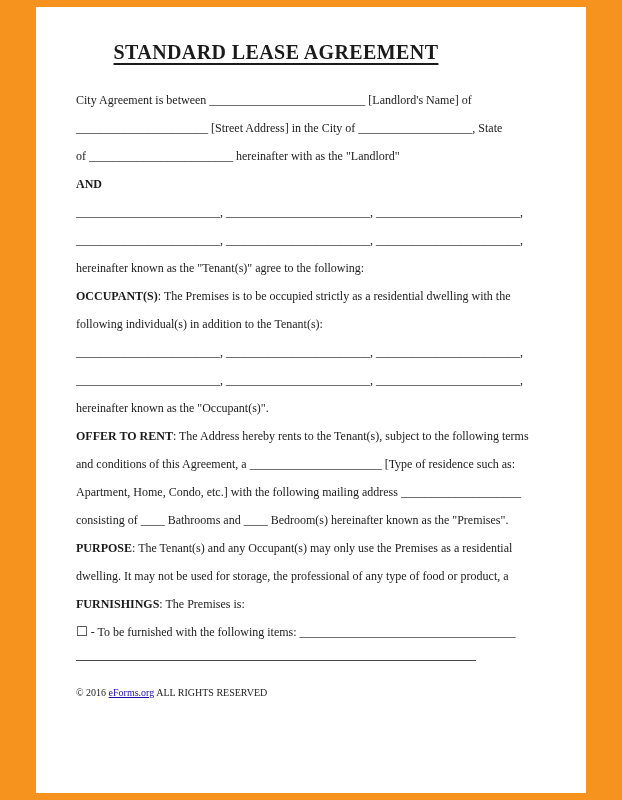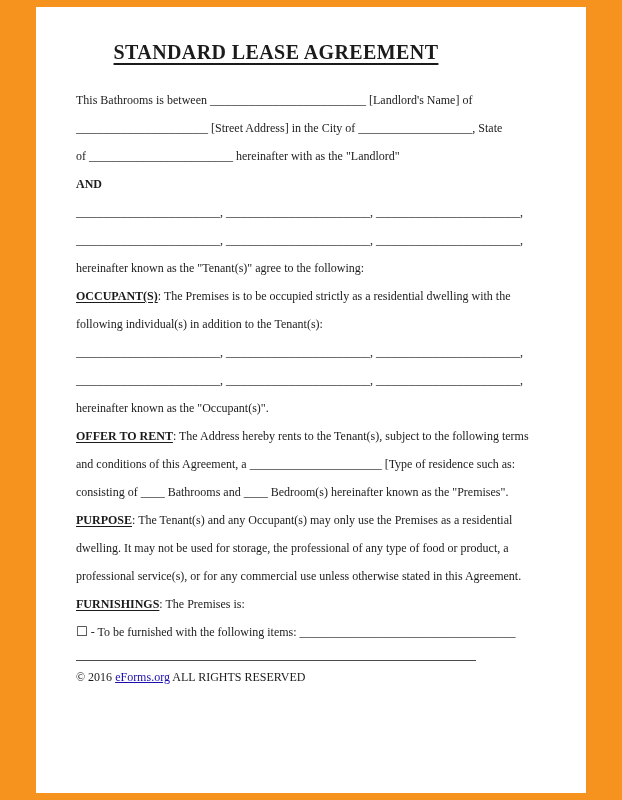--- a/index.html
+++ b/index.html
@@ -35,76 +35,75 @@
     letter-spacing:0.4px;
     text-decoration:underline;
     text-underline-offset:4px;
   }
   .line{
     line-height:28px;
     white-space:nowrap;
   }
   .label{
     font-weight:bold;
-    text-decoration:underline;
     text-underline-offset:2px;
     text-align:center;
   }
   .bold{font-weight:bold;}
   .checkbox{
     cursor:pointer;
     font-size:13px;
     font-family:"DejaVu Sans",sans-serif;
   }
   .rule{
     border:none;
     border-top:1px solid #4a4a4a;
     margin:14px 0 0 0;
   }
   .footer{
     line-height:28px;
-    margin-top:2px;
-    font-size:12px;
+    margin-top:18px;
+    font-size:10px;
   }
   .flink{
     color:var(--link);
     text-decoration:underline;
     cursor:pointer;
   }
 </style>
 </head>
 <body>
 
 <div class="page">
   <div class="doc">
 
     <h1 class="title">STANDARD LEASE AGREEMENT</h1>
 
-    <div class="line">This Bathrooms is between __________________________ [Landlord's Name] of</div>
+    <div class="line">City Agreement is between __________________________ [Landlord's Name] of</div>
     <div class="line">______________________ [Street Address] in the City of ___________________, State</div>
     <div class="line">of ________________________ hereinafter with as the "Landlord"</div>
     <div class="line bold">AND</div>
 
     <div class="line">________________________, ________________________, ________________________,</div>
     <div class="line">________________________, ________________________, ________________________,</div>
     <div class="line">hereinafter known as the "Tenant(s)" agree to the following:</div>
 
     <div class="line"><span class="label">OCCUPANT(S)</span><span>: The Premises is to be occupied strictly as a residential dwelling with the</span></div>
     <div class="line">following individual(s) in addition to the Tenant(s):</div>
     <div class="line">________________________, ________________________, ________________________,</div>
     <div class="line">________________________, ________________________, ________________________,</div>
     <div class="line">hereinafter known as the "Occupant(s)".</div>
 
     <div class="line"><span class="label">OFFER TO RENT</span><span>: The Address hereby rents to the Tenant(s), subject to the following terms</span></div>
     <div class="line">and conditions of this Agreement, a ______________________ [Type of residence such as:</div>
+    <div class="line">Apartment, Home, Condo, etc.] with the following mailing address ____________________</div>
     <div class="line">consisting of ____ Bathrooms and ____ Bedroom(s) hereinafter known as the "Premises".</div>
 
     <div class="line"><span class="label">PURPOSE</span><span>: The Tenant(s) and any Occupant(s) may only use the Premises as a residential</span></div>
     <div class="line">dwelling. It may not be used for storage, the professional of any type of food or product, a</div>
-    <div class="line">professional service(s), or for any commercial use unless otherwise stated in this Agreement.</div>
 
     <div class="line"><span class="label">FURNISHINGS</span><span>: The Premises is:</span></div>
 
     <div class="line"><span class="checkbox">☐</span><span> - To be furnished with the following items: ____________________________________</span></div>
 
     <hr class="rule">
 
     <div class="footer"><span>© 2016 </span><a class="flink">eForms.org</a><span> ALL RIGHTS RESERVED</span></div>
 
   </div>

